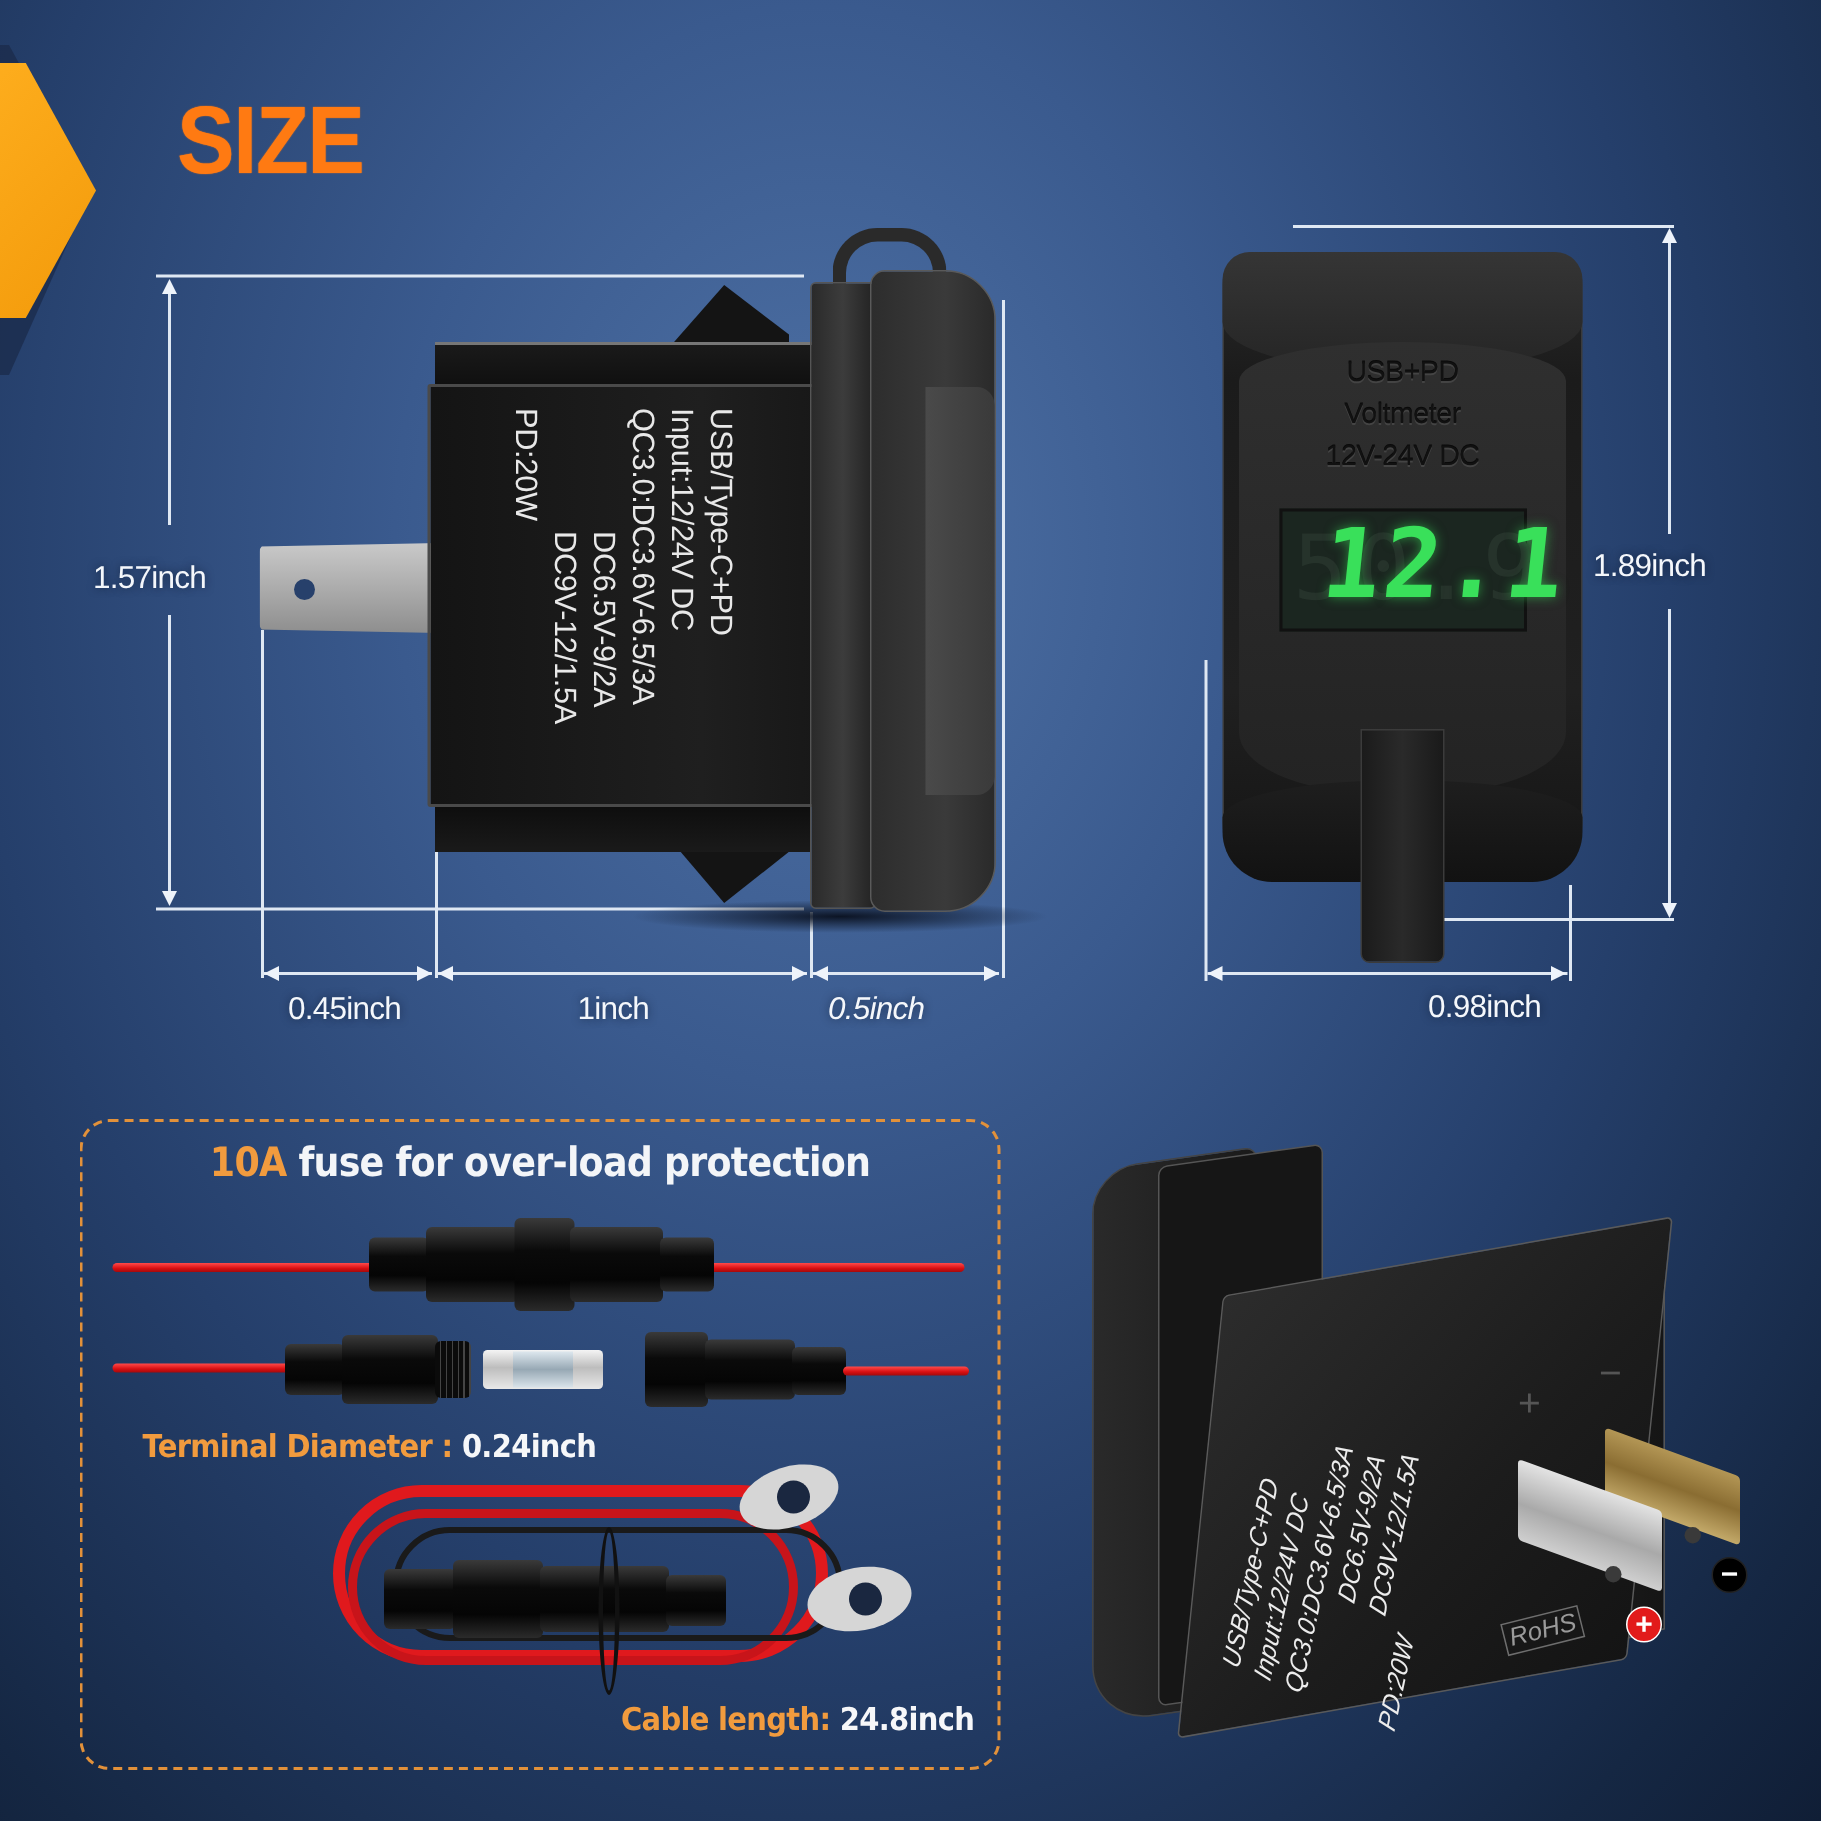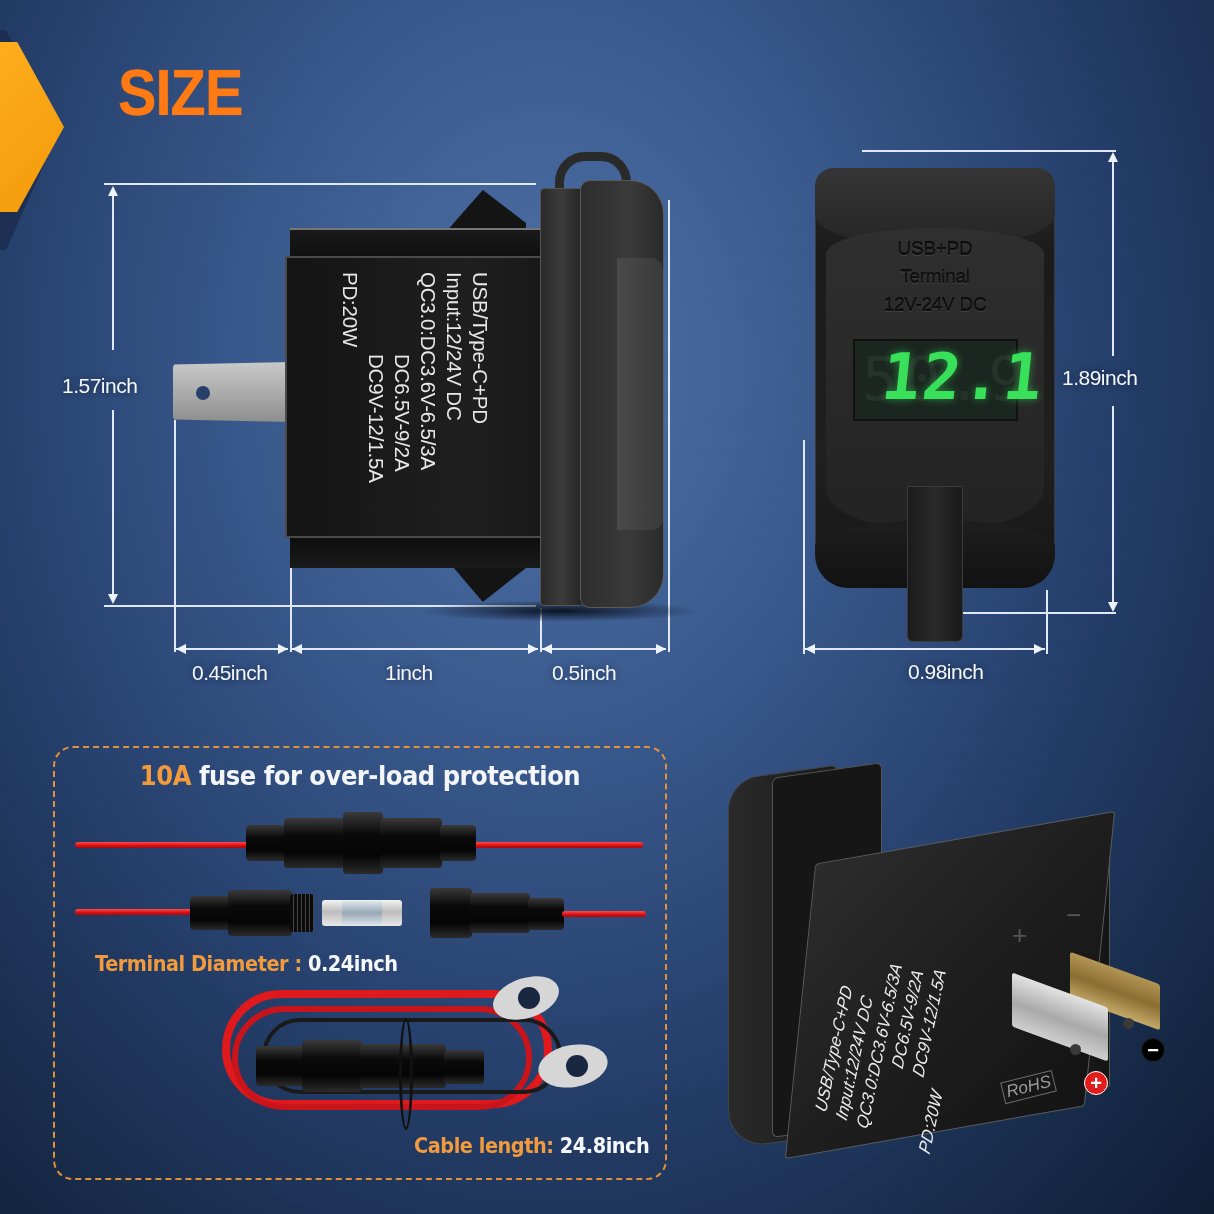--- a/index.html
+++ b/index.html
@@ -115,21 +115,21 @@
   <div class="abs hline" style="left:292px;top:648px;width:246px;"></div>
   <div class="abs hline" style="left:542px;top:648px;width:124px;"></div>
   <div class="abs arrow-left" style="left:176px;top:644px;"></div>
   <div class="abs arrow-right" style="left:278px;top:644px;"></div>
   <div class="abs arrow-left" style="left:292px;top:644px;"></div>
   <div class="abs arrow-right" style="left:528px;top:644px;"></div>
   <div class="abs arrow-left" style="left:542px;top:644px;"></div>
   <div class="abs arrow-right" style="left:656px;top:644px;"></div>
   <div class="abs dim-label" style="left:192px;top:661px;">0.45inch</div>
   <div class="abs dim-label" style="left:385px;top:661px;">1inch</div>
-  <div class="abs dim-label" style="left:552px;top:661px;">0.5inch</div>
+  <div class="abs dim-label" style="left:552px;top:661px;font-style:italic;">0.5inch</div>
 
   <div class="abs side-shadow"></div>
   <div class="abs tab-metal"></div>
   <div class="abs tab-hole"></div>
   <div class="abs side-teeth-top"></div>
   <div class="abs side-teeth-bot"></div>
   <div class="abs side-top-block"></div>
   <div class="abs side-bottom-block"></div>
   <div class="abs side-body"></div>
   <div class="abs side-label">
@@ -155,28 +155,28 @@
   <div class="abs vline" style="left:1112px;top:406px;height:200px;"></div>
   <div class="abs arrow-up" style="left:1108px;top:152px;"></div>
   <div class="abs arrow-down" style="left:1108px;top:602px;"></div>
   <div class="abs dim-label" style="left:1062px;top:366px;">1.89inch</div>
 
   <div class="abs vline" style="left:803px;top:440px;height:214px;"></div>
   <div class="abs vline" style="left:1046px;top:590px;height:64px;"></div>
   <div class="abs hline" style="left:805px;top:648px;width:240px;"></div>
   <div class="abs arrow-left" style="left:805px;top:644px;"></div>
   <div class="abs arrow-right" style="left:1034px;top:644px;"></div>
-  <div class="abs dim-label" style="left:908px;top:660px;">0.98inch</div>
+  <div class="abs dim-label" style="left:952px;top:660px;">0.98inch</div>
 
   <div class="abs front-body"></div>
   <div class="abs front-top-band"></div>
   <div class="abs front-face"></div>
   <div class="abs front-bot-band"></div>
   <div class="abs front-text" style="top:238px;">USB+PD</div>
-  <div class="abs front-text" style="top:266px;">Terminal</div>
+  <div class="abs front-text" style="top:266px;">Voltmeter</div>
   <div class="abs front-text" style="top:294px;">12V-24V DC</div>
   <div class="abs volt-display"></div>
   <div class="abs volt-ghost">50.9</div>
   <div class="abs volt-value">12.1</div>
   <div class="abs front-tab"></div>
 </div>
 
 <div class="abs fuse-panel"></div>
 <div class="abs fuse-title">
   <span class="amp">10A</span><span> fuse for over-load protection</span>

